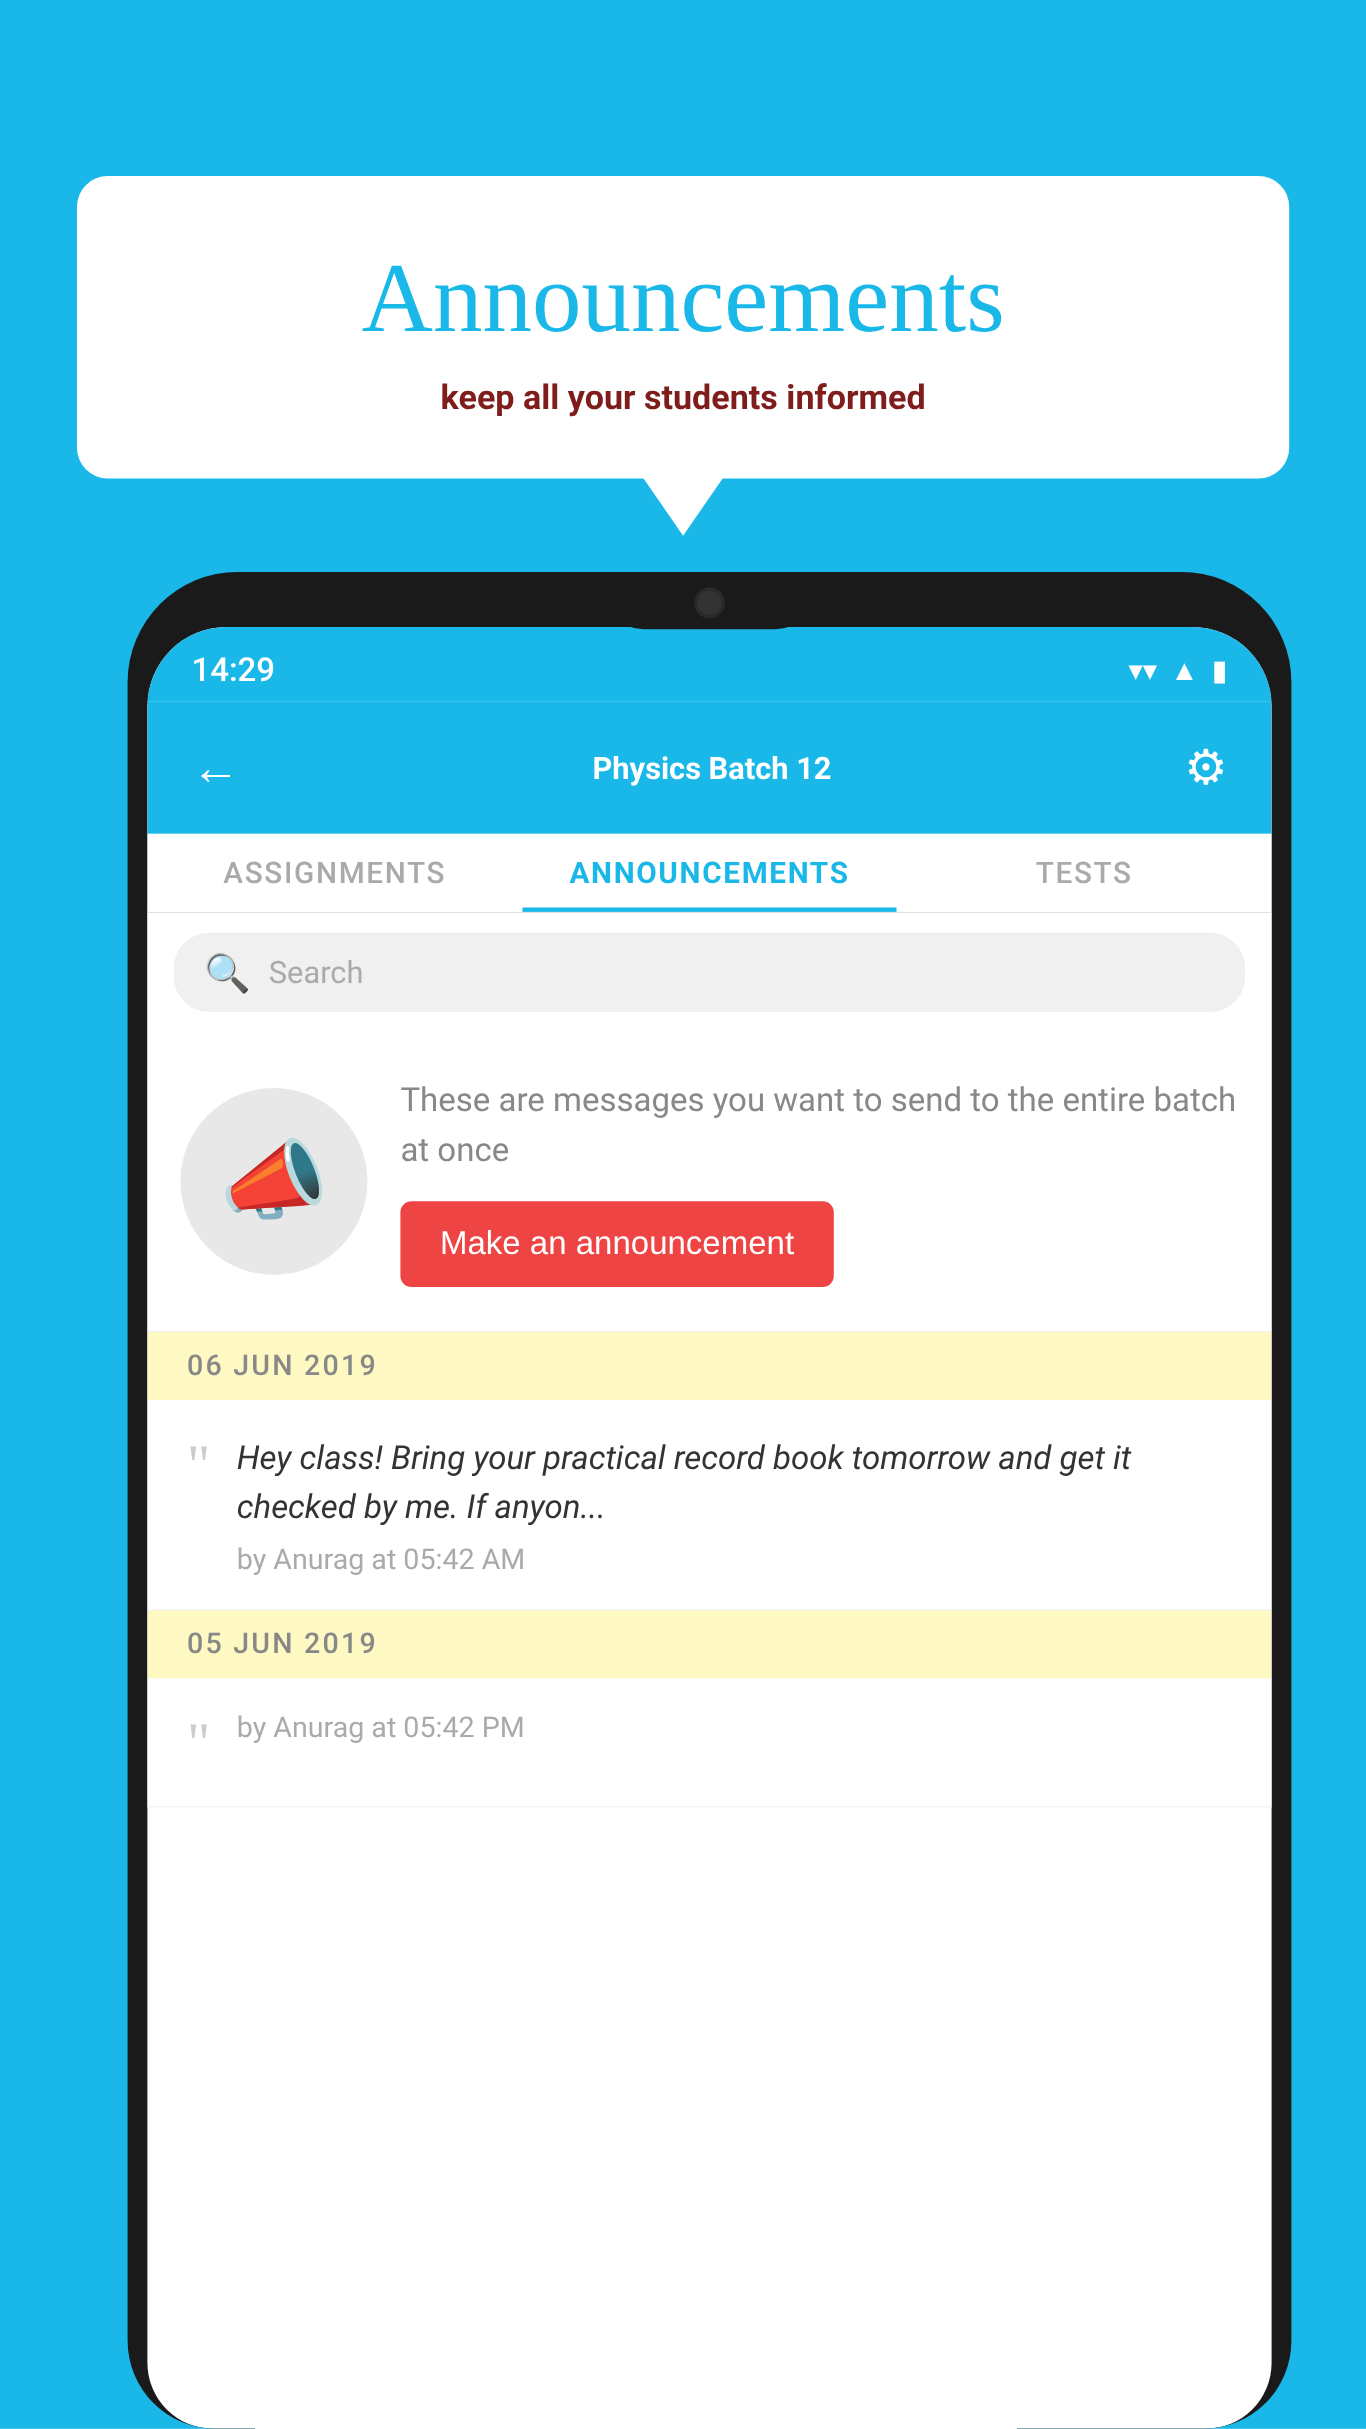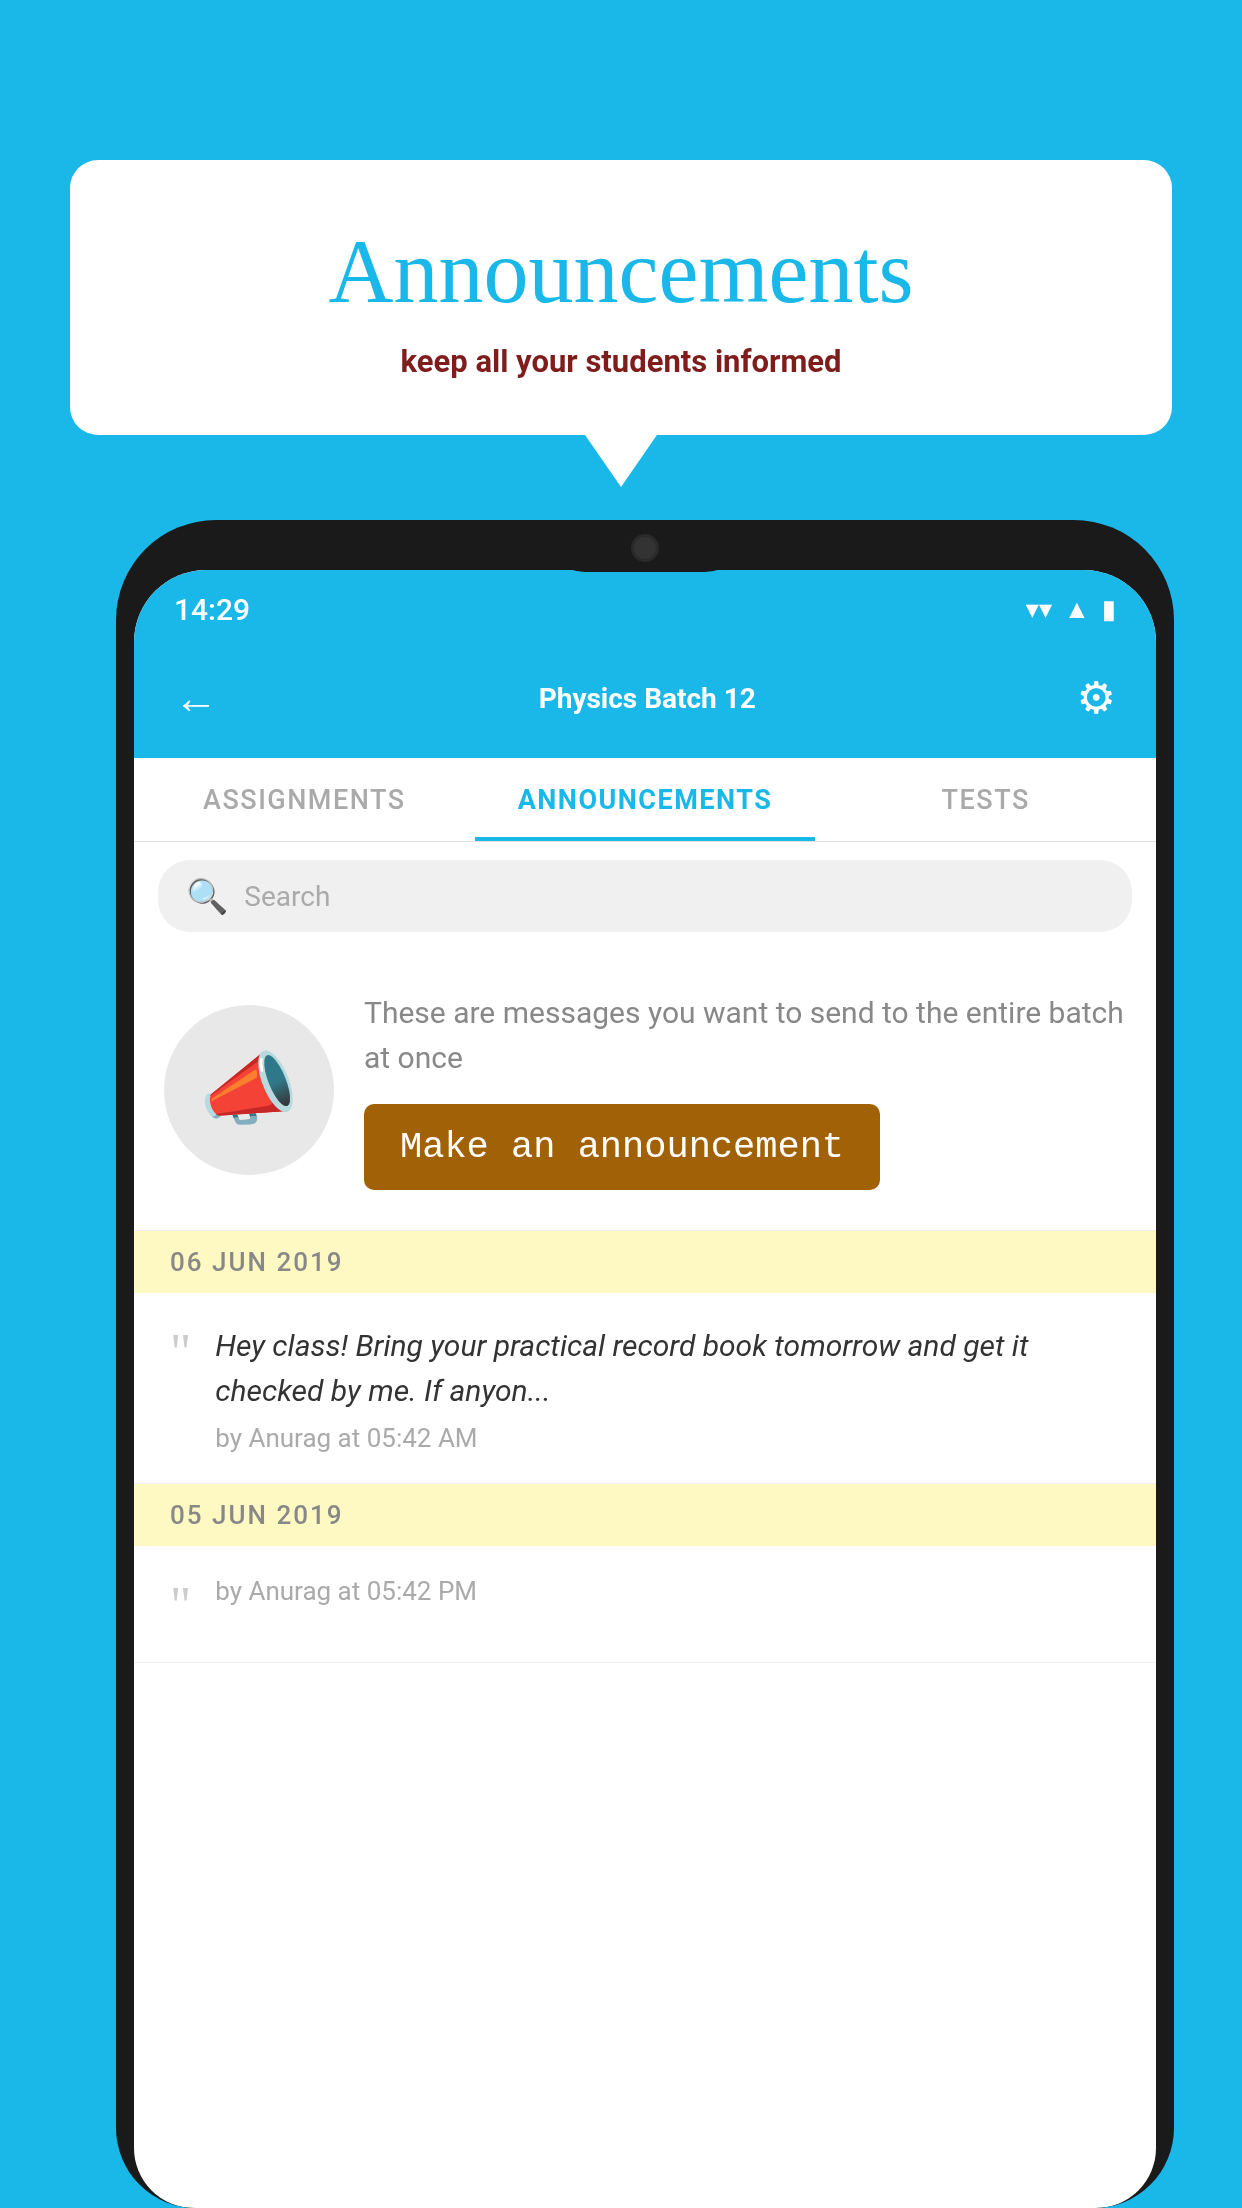--- a/index.html
+++ b/index.html
@@ -153,21 +153,21 @@
     .gear-icon {
       color: white;
       font-size: 44px;
     }
 
     
     .tabs-bar {
       background: white;
       display: flex;
       border-bottom: 1px solid #e0e0e0;
-      height: 84px;
+      height: 72px;
       align-items: center;
     }
     .tab-item {
       flex: 1;
       text-align: center;
       font-size: 27px;
       font-weight: 500;
       color: #aaa;
       letter-spacing: 1.5px;
       height: 100%;
@@ -247,30 +247,29 @@
     .promo-content {
       flex: 1;
     }
     .promo-description {
       color: #888;
       font-size: 30px;
       line-height: 1.5;
       margin-bottom: 24px;
     }
     .make-announcement-btn {
-      background: #a16207;
+      background: #ef4444;
       color: white;
       border: none;
       border-radius: 10px;
       padding: 22px 36px;
-      font-size: 37px;
+      font-size: 30px;
       font-weight: 500;
       cursor: pointer;
       display: inline-block;
-      font-family: Liberation Mono, monospace;
     }
 
     
     .date-separator {
       background: #fef9c3;
       padding: 16px 36px;
       display: flex;
       align-items: center;
       gap: 10px;
     }

